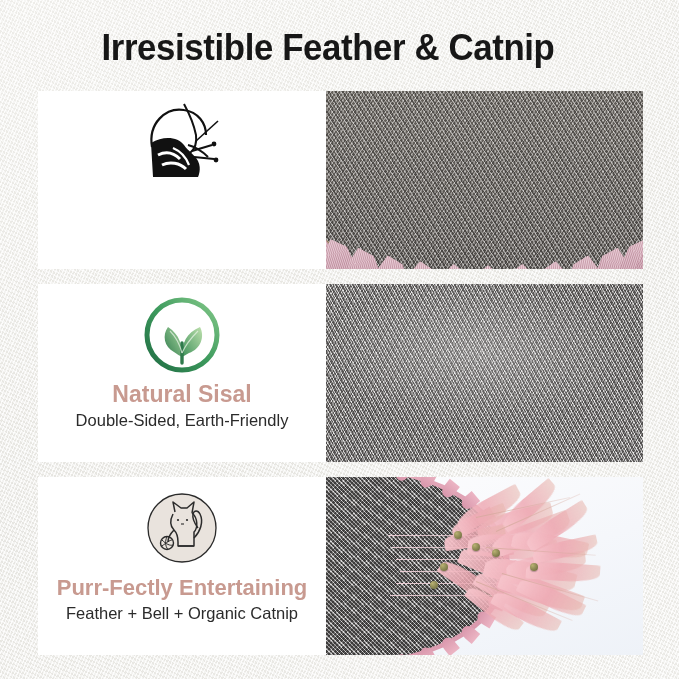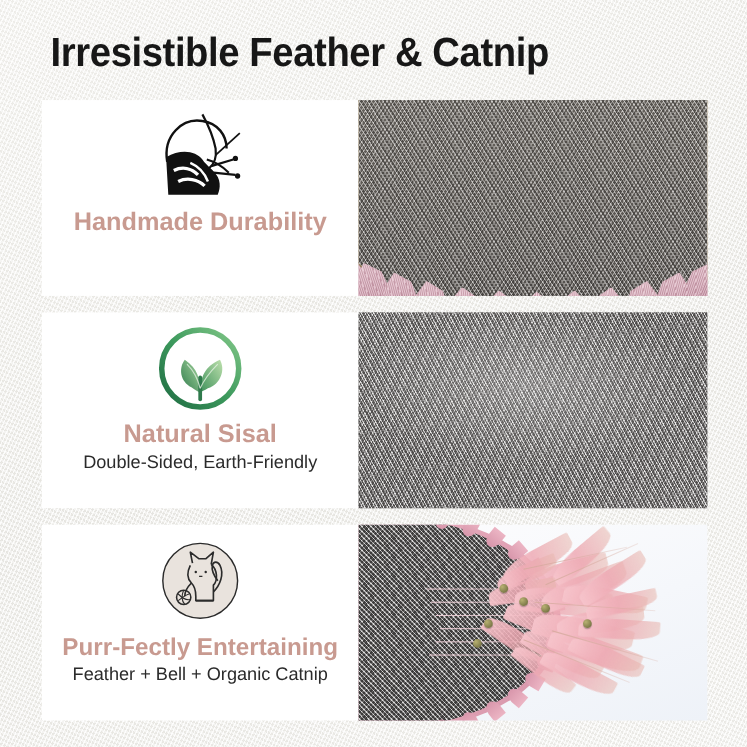--- a/index.html
+++ b/index.html
@@ -17,20 +17,21 @@
 
   
   #infographic {
     position: absolute;
     inset: 0;
     background-color: #f3f2ee;
     background-image:
       repeating-linear-gradient(115deg, rgba(255,255,255,0.75) 0px, rgba(255,255,255,0.75) 1px, rgba(0,0,0,0.018) 1px, rgba(0,0,0,0.018) 3px),
       repeating-linear-gradient(25deg, rgba(255,255,255,0.55) 0px, rgba(255,255,255,0.55) 2px, rgba(0,0,0,0.014) 2px, rgba(0,0,0,0.014) 4px),
       linear-gradient(160deg, #f7f6f2 0%, #efeee9 55%, #f4f3ef 100%);
+    text-align: center;
   }
 
   
   #page-title {
     position: absolute;
     left: 46px;
     top: 22px;
     width: 600px;
     height: 52px;
     color: #171717;
@@ -238,21 +239,20 @@
             <path d="M22 64 C30 60, 40 62, 46 68" fill="none" stroke="#fff" stroke-width="3"></path>
             <path d="M33 47 C40 50, 46 56, 49 64" fill="none" stroke="#fff" stroke-width="2.2"></path>
             <path d="M48 44 C56 46, 62 50, 68 56" fill="none" stroke="#111" stroke-width="2"></path>
             <path d="M52 50 L72 44" fill="none" stroke="#111" stroke-width="2"></path>
             <path d="M54 56 L74 58" fill="none" stroke="#111" stroke-width="2"></path>
             <circle cx="74" cy="43" r="2.4" fill="#111"></circle>
             <circle cx="76" cy="59" r="2.4" fill="#111"></circle>
             <path d="M56 40 L78 20" fill="none" stroke="#111" stroke-width="1.6"></path>
           </svg>
         </div>
-        <div class="feature-heading">Handmade Durability</div>
       </div>
     </div>
 
     <div class="photo" id="photo-1">
       <div id="p1-white"></div>
       <div id="p1-bamboo"></div>
       <div id="p1-disc"></div>
       <div id="p1-tassels">
           <div class="tassel" style="left: -27.3319px; top: 135.591px; transform: rotate(-21.6deg); height: 48.3px;"></div>
           <div class="tassel" style="left: -4.96053px; top: 146.852px; transform: rotate(-18deg); height: 47.25px;"></div>

